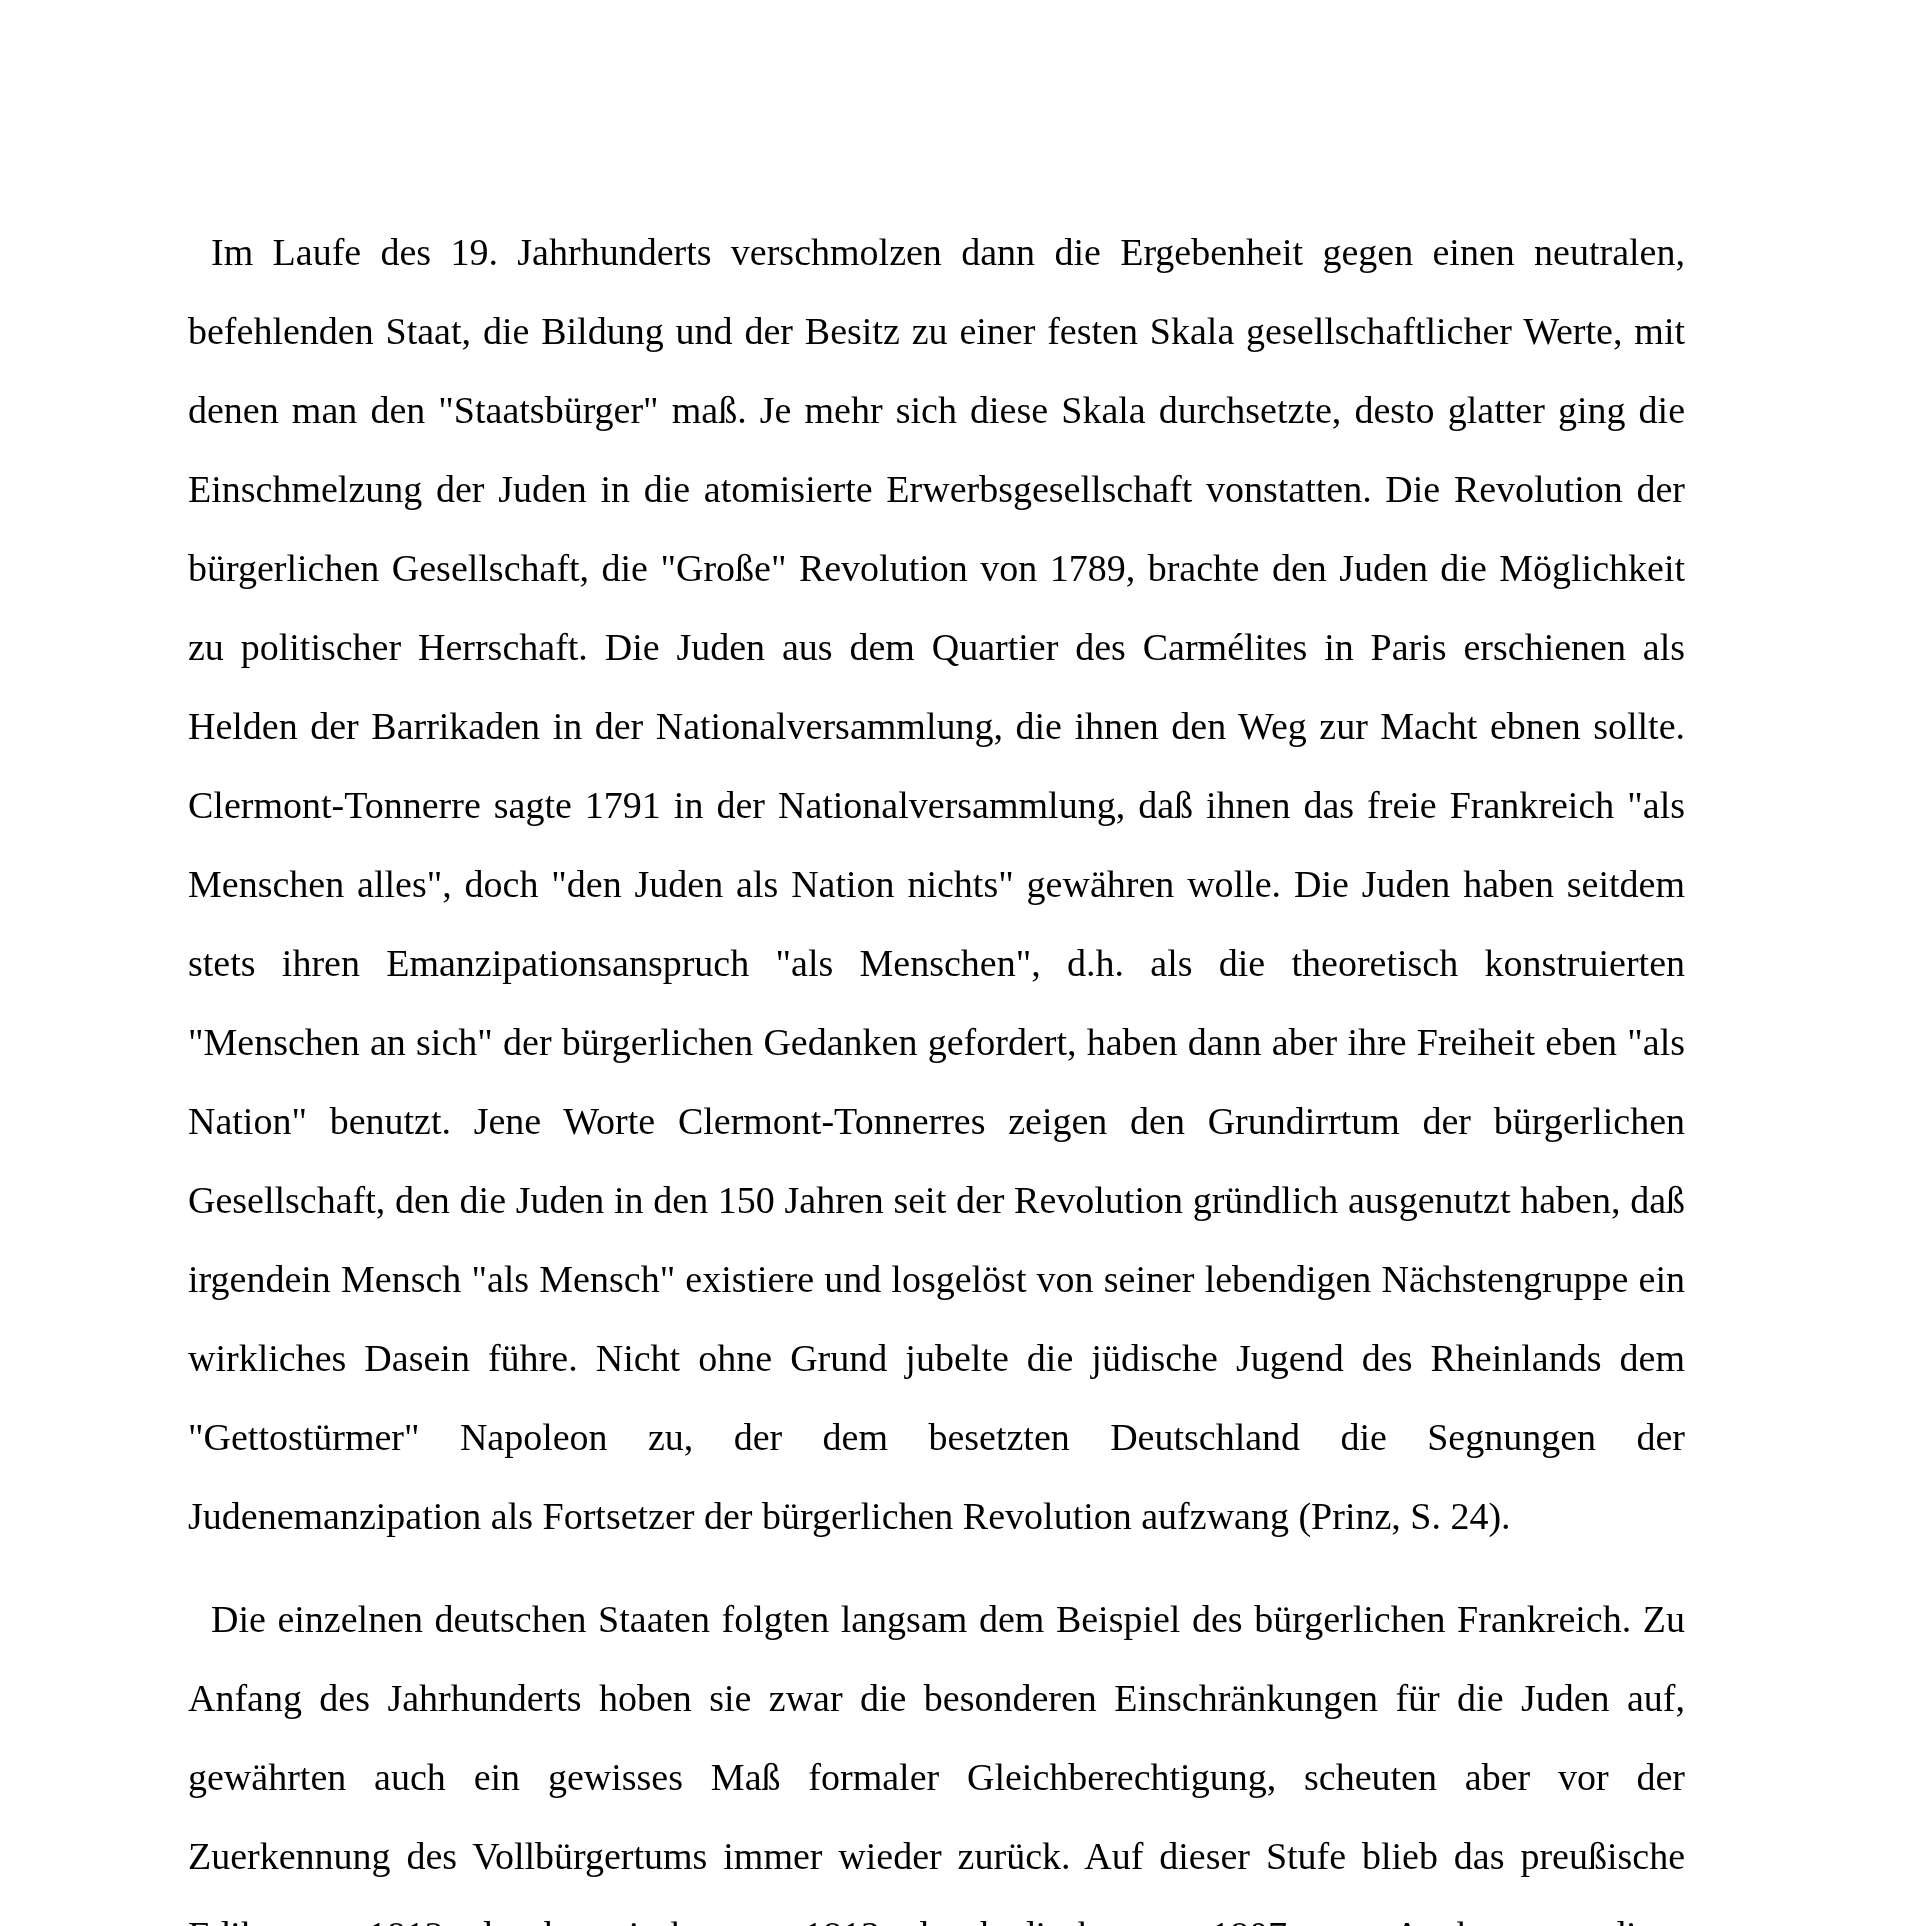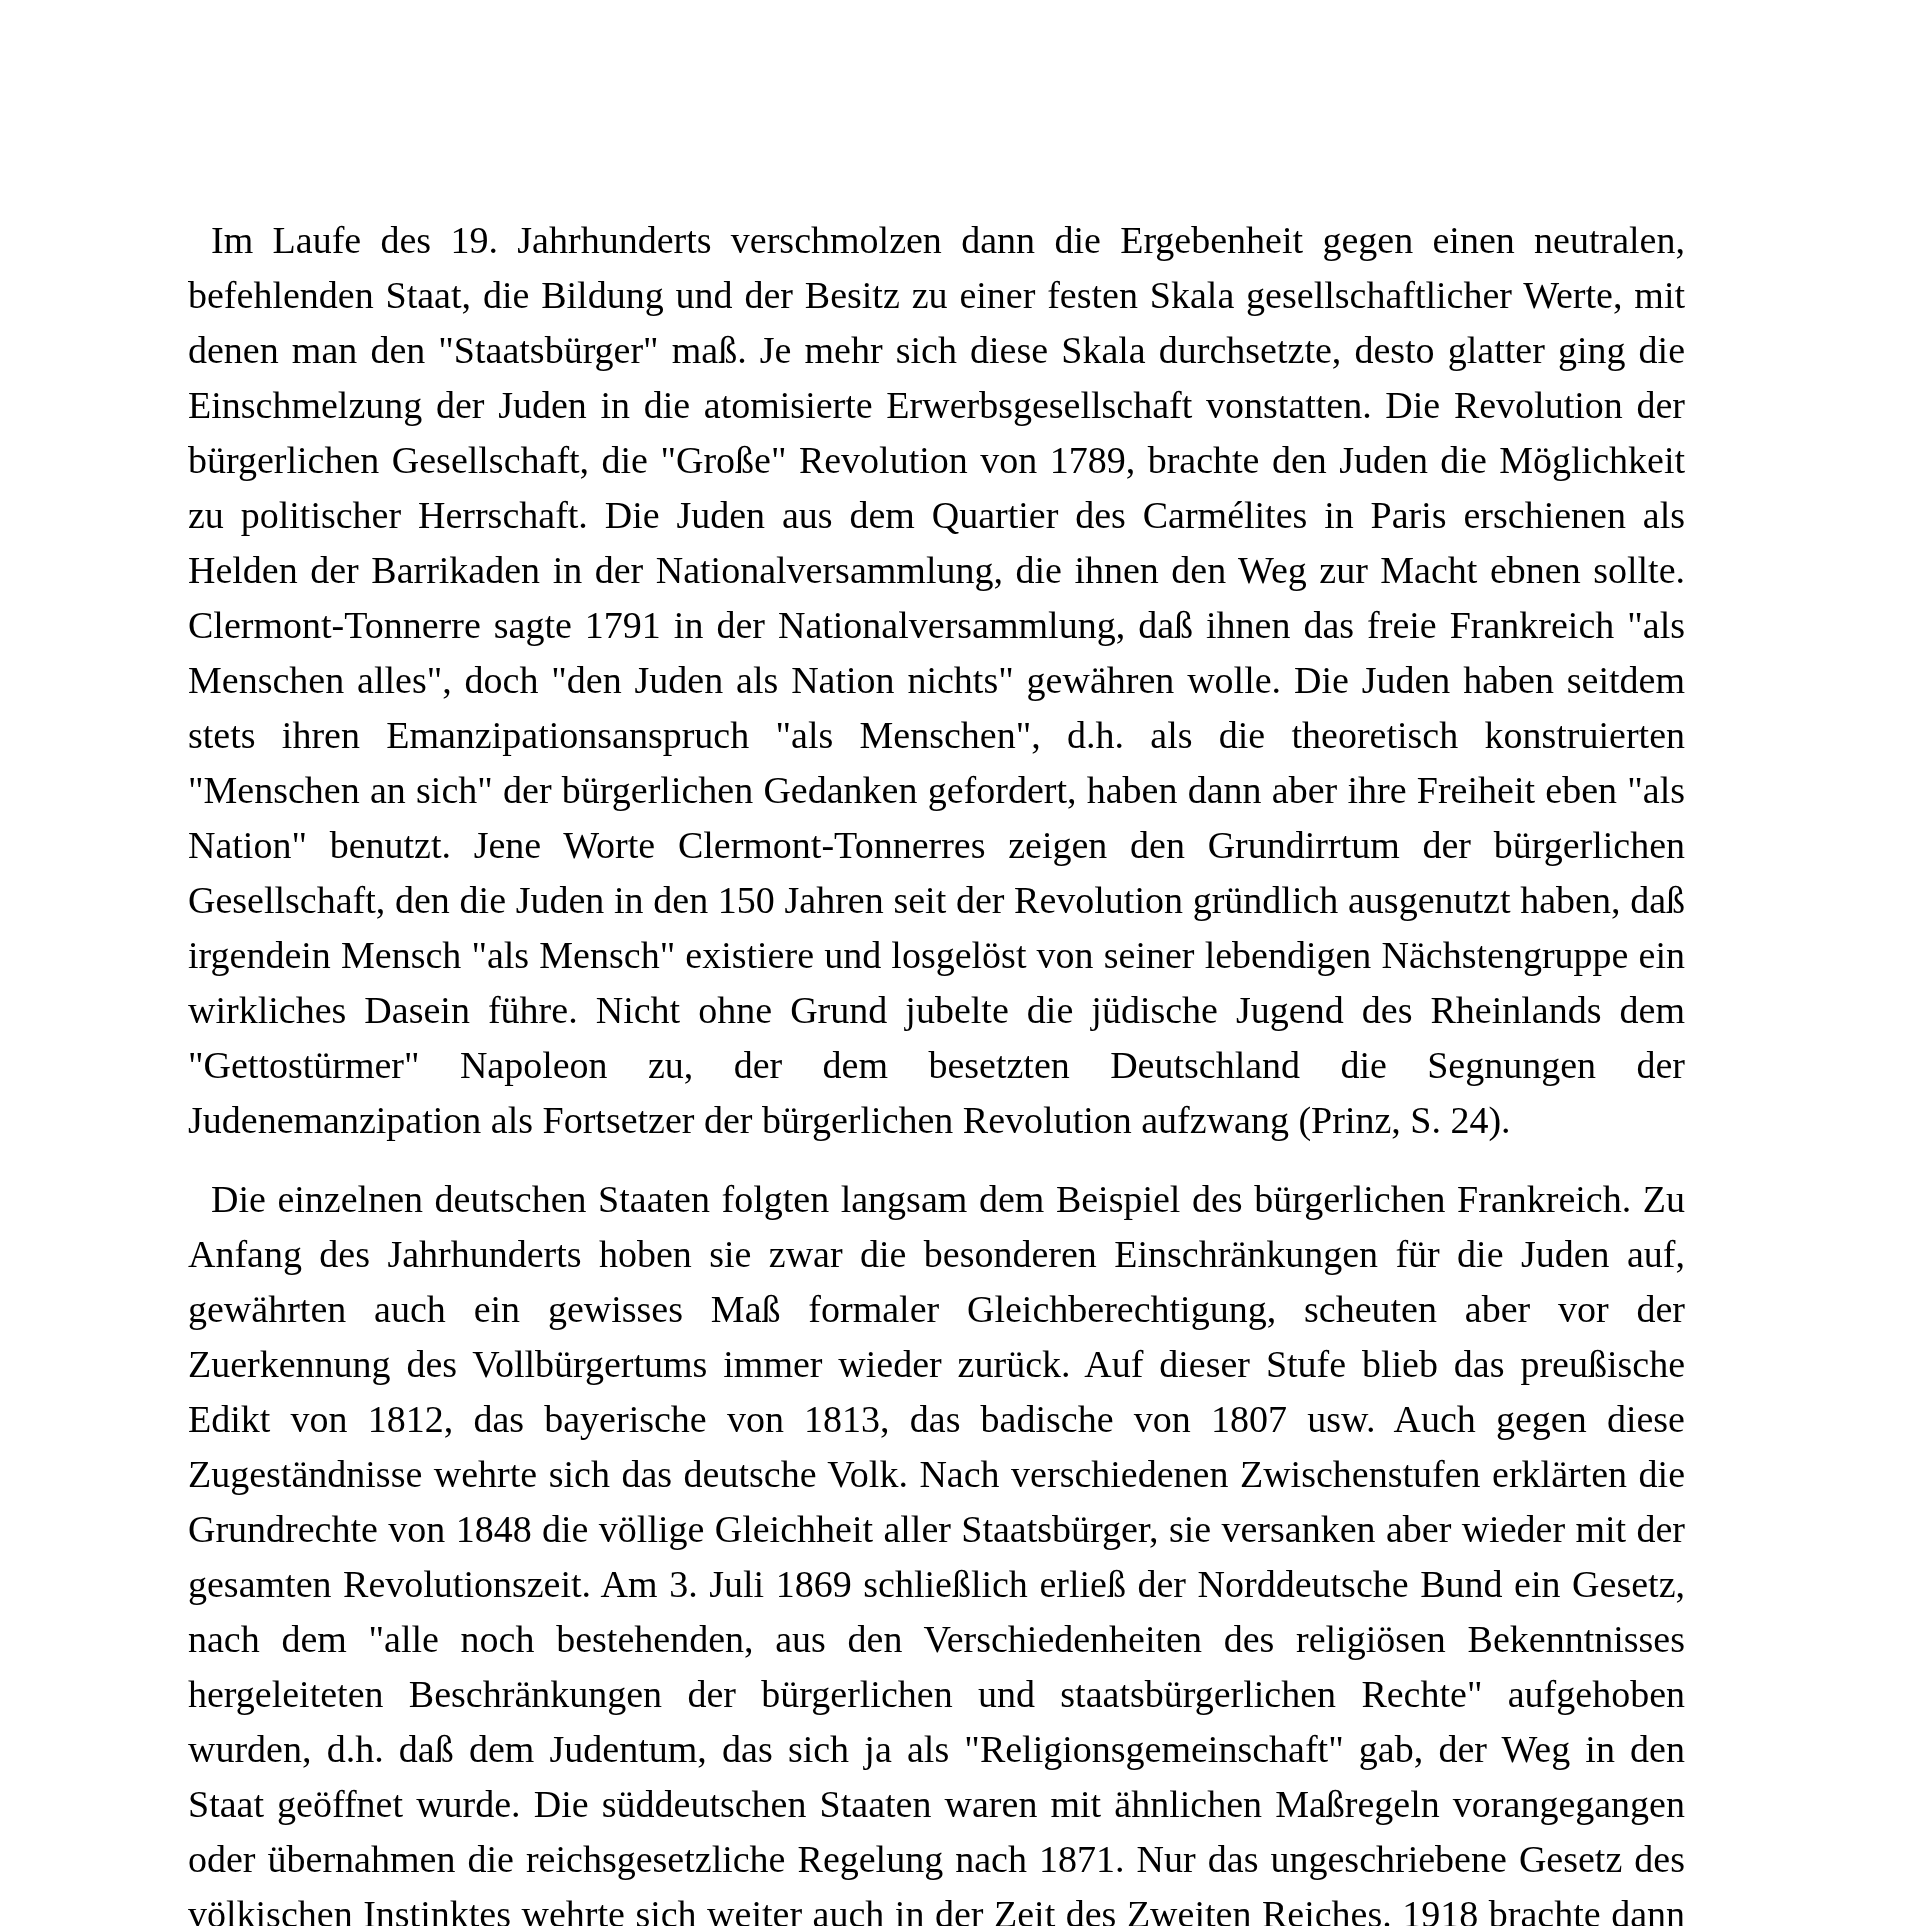--- a/index.html
+++ b/index.html
@@ -26,21 +26,21 @@
   .text-column {
     position: absolute;
     left: 188px;
     top: 213px;
     width: 1497px;
   }
 
   .para {
     margin: 0 0 0 0;
     font-size: 38px;
-    line-height: 55px;
+    line-height: 79px;
     text-align: justify;
     text-justify: inter-word;
     text-indent: 23px;
     hyphens: none;
     -webkit-hyphens: none;
     word-spacing: 0px;
   }
 
   .para + .para {
     margin-top: 24px;

